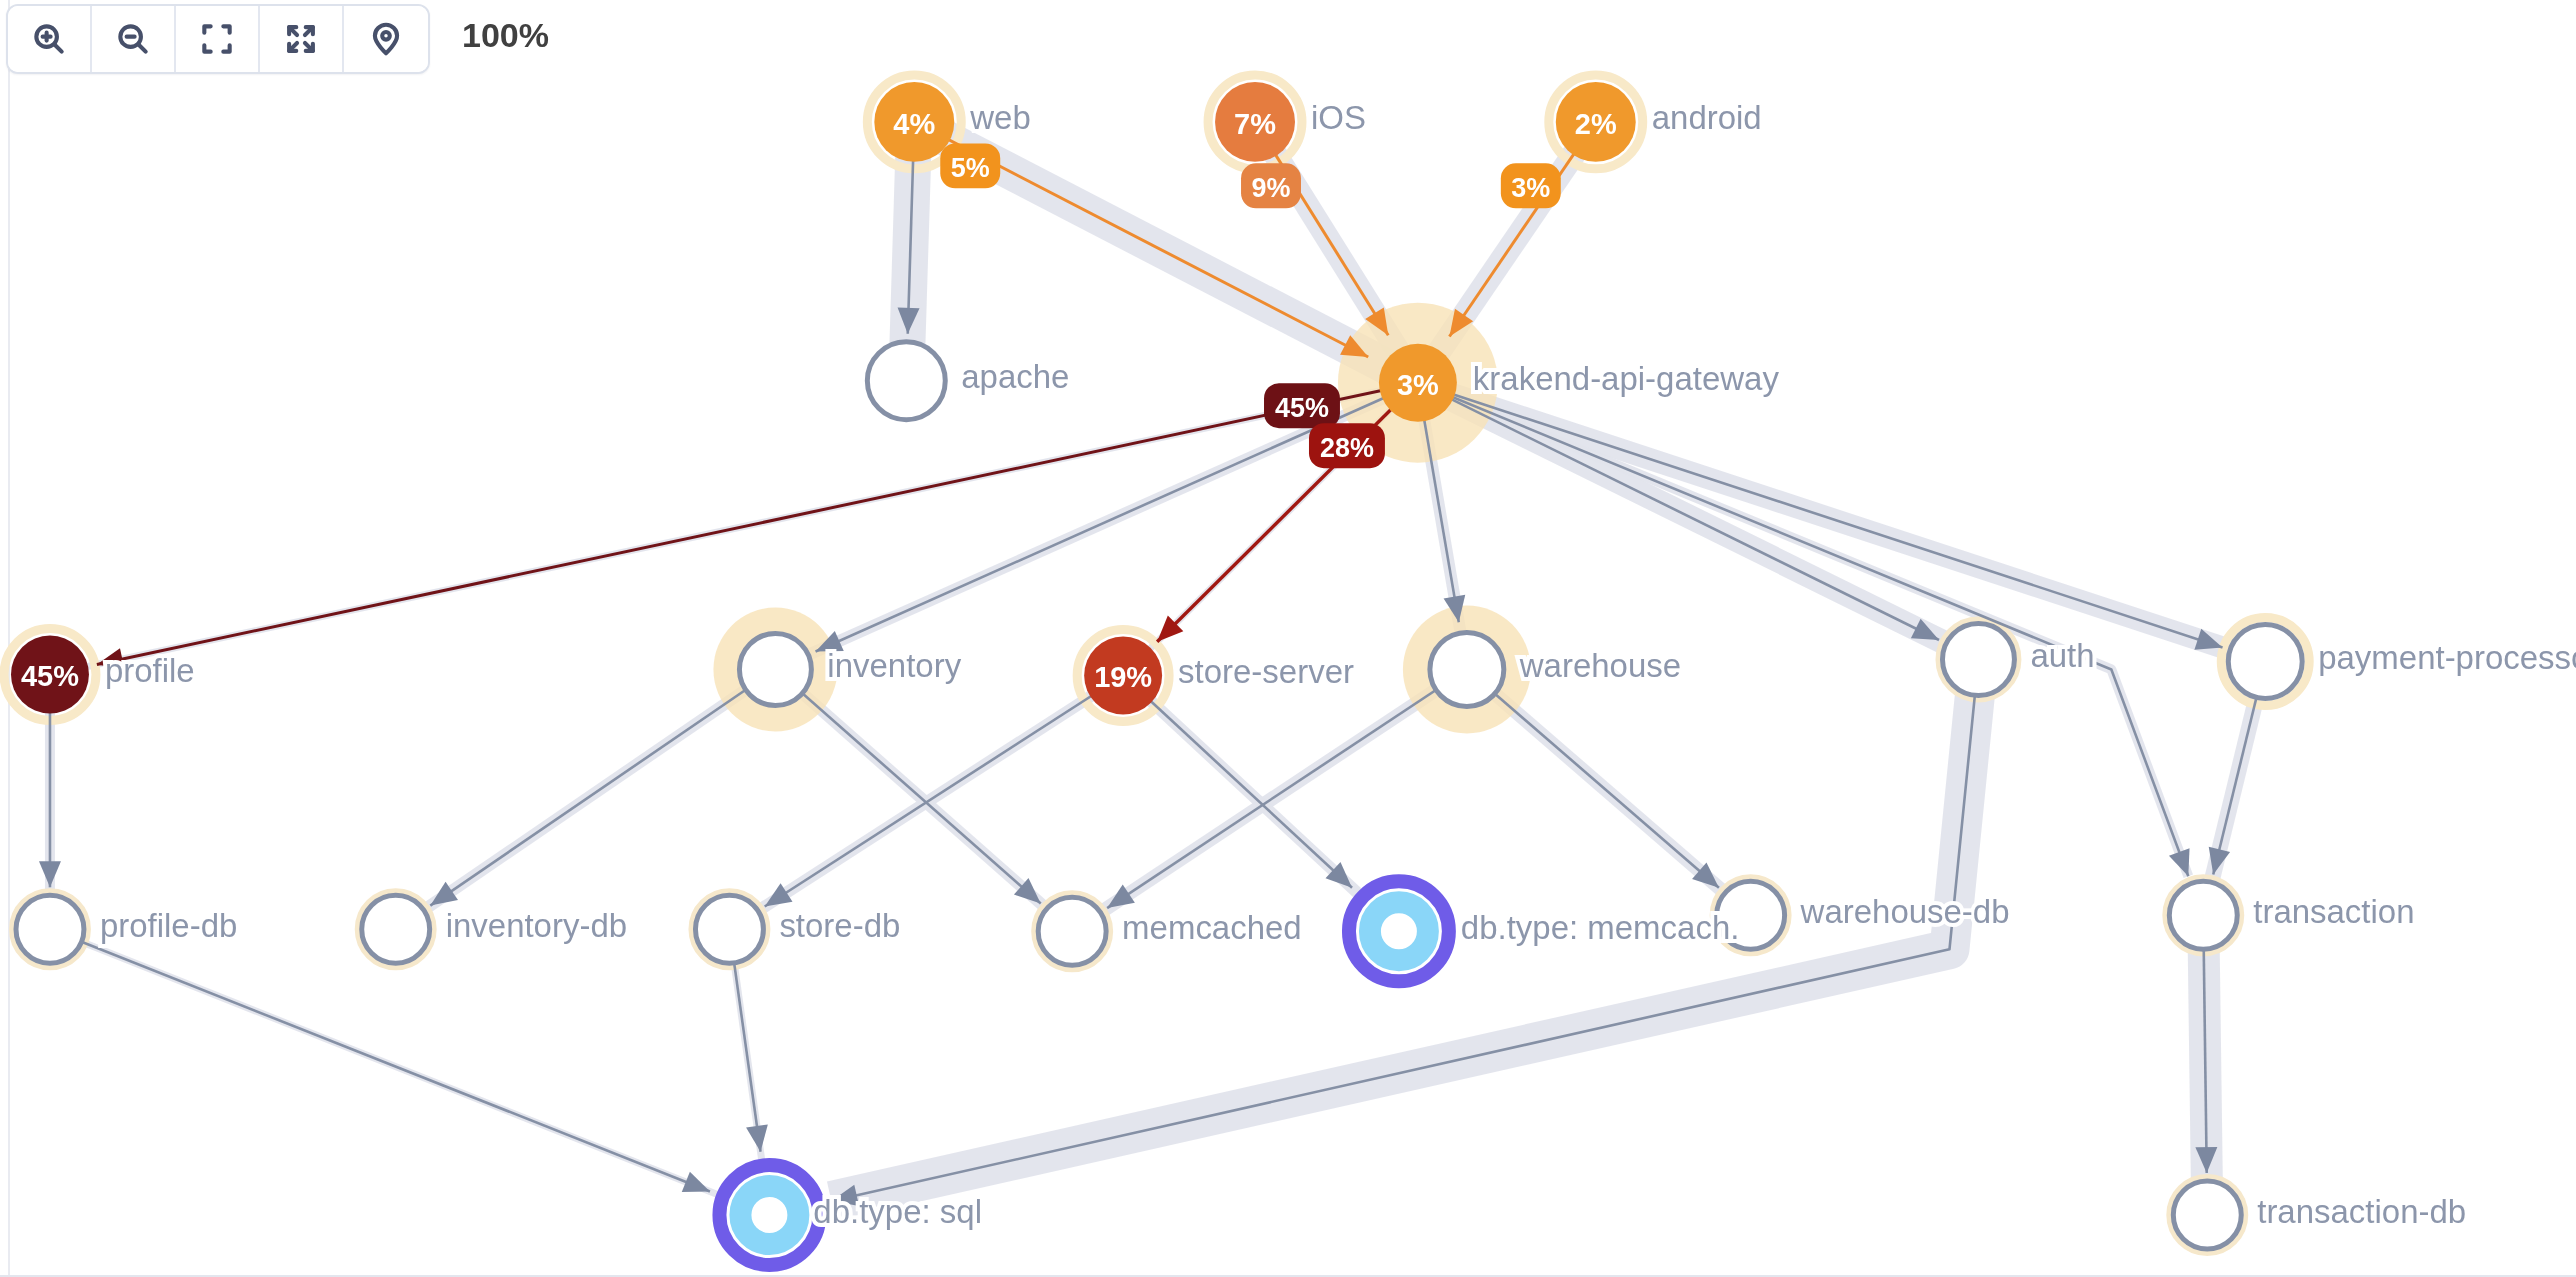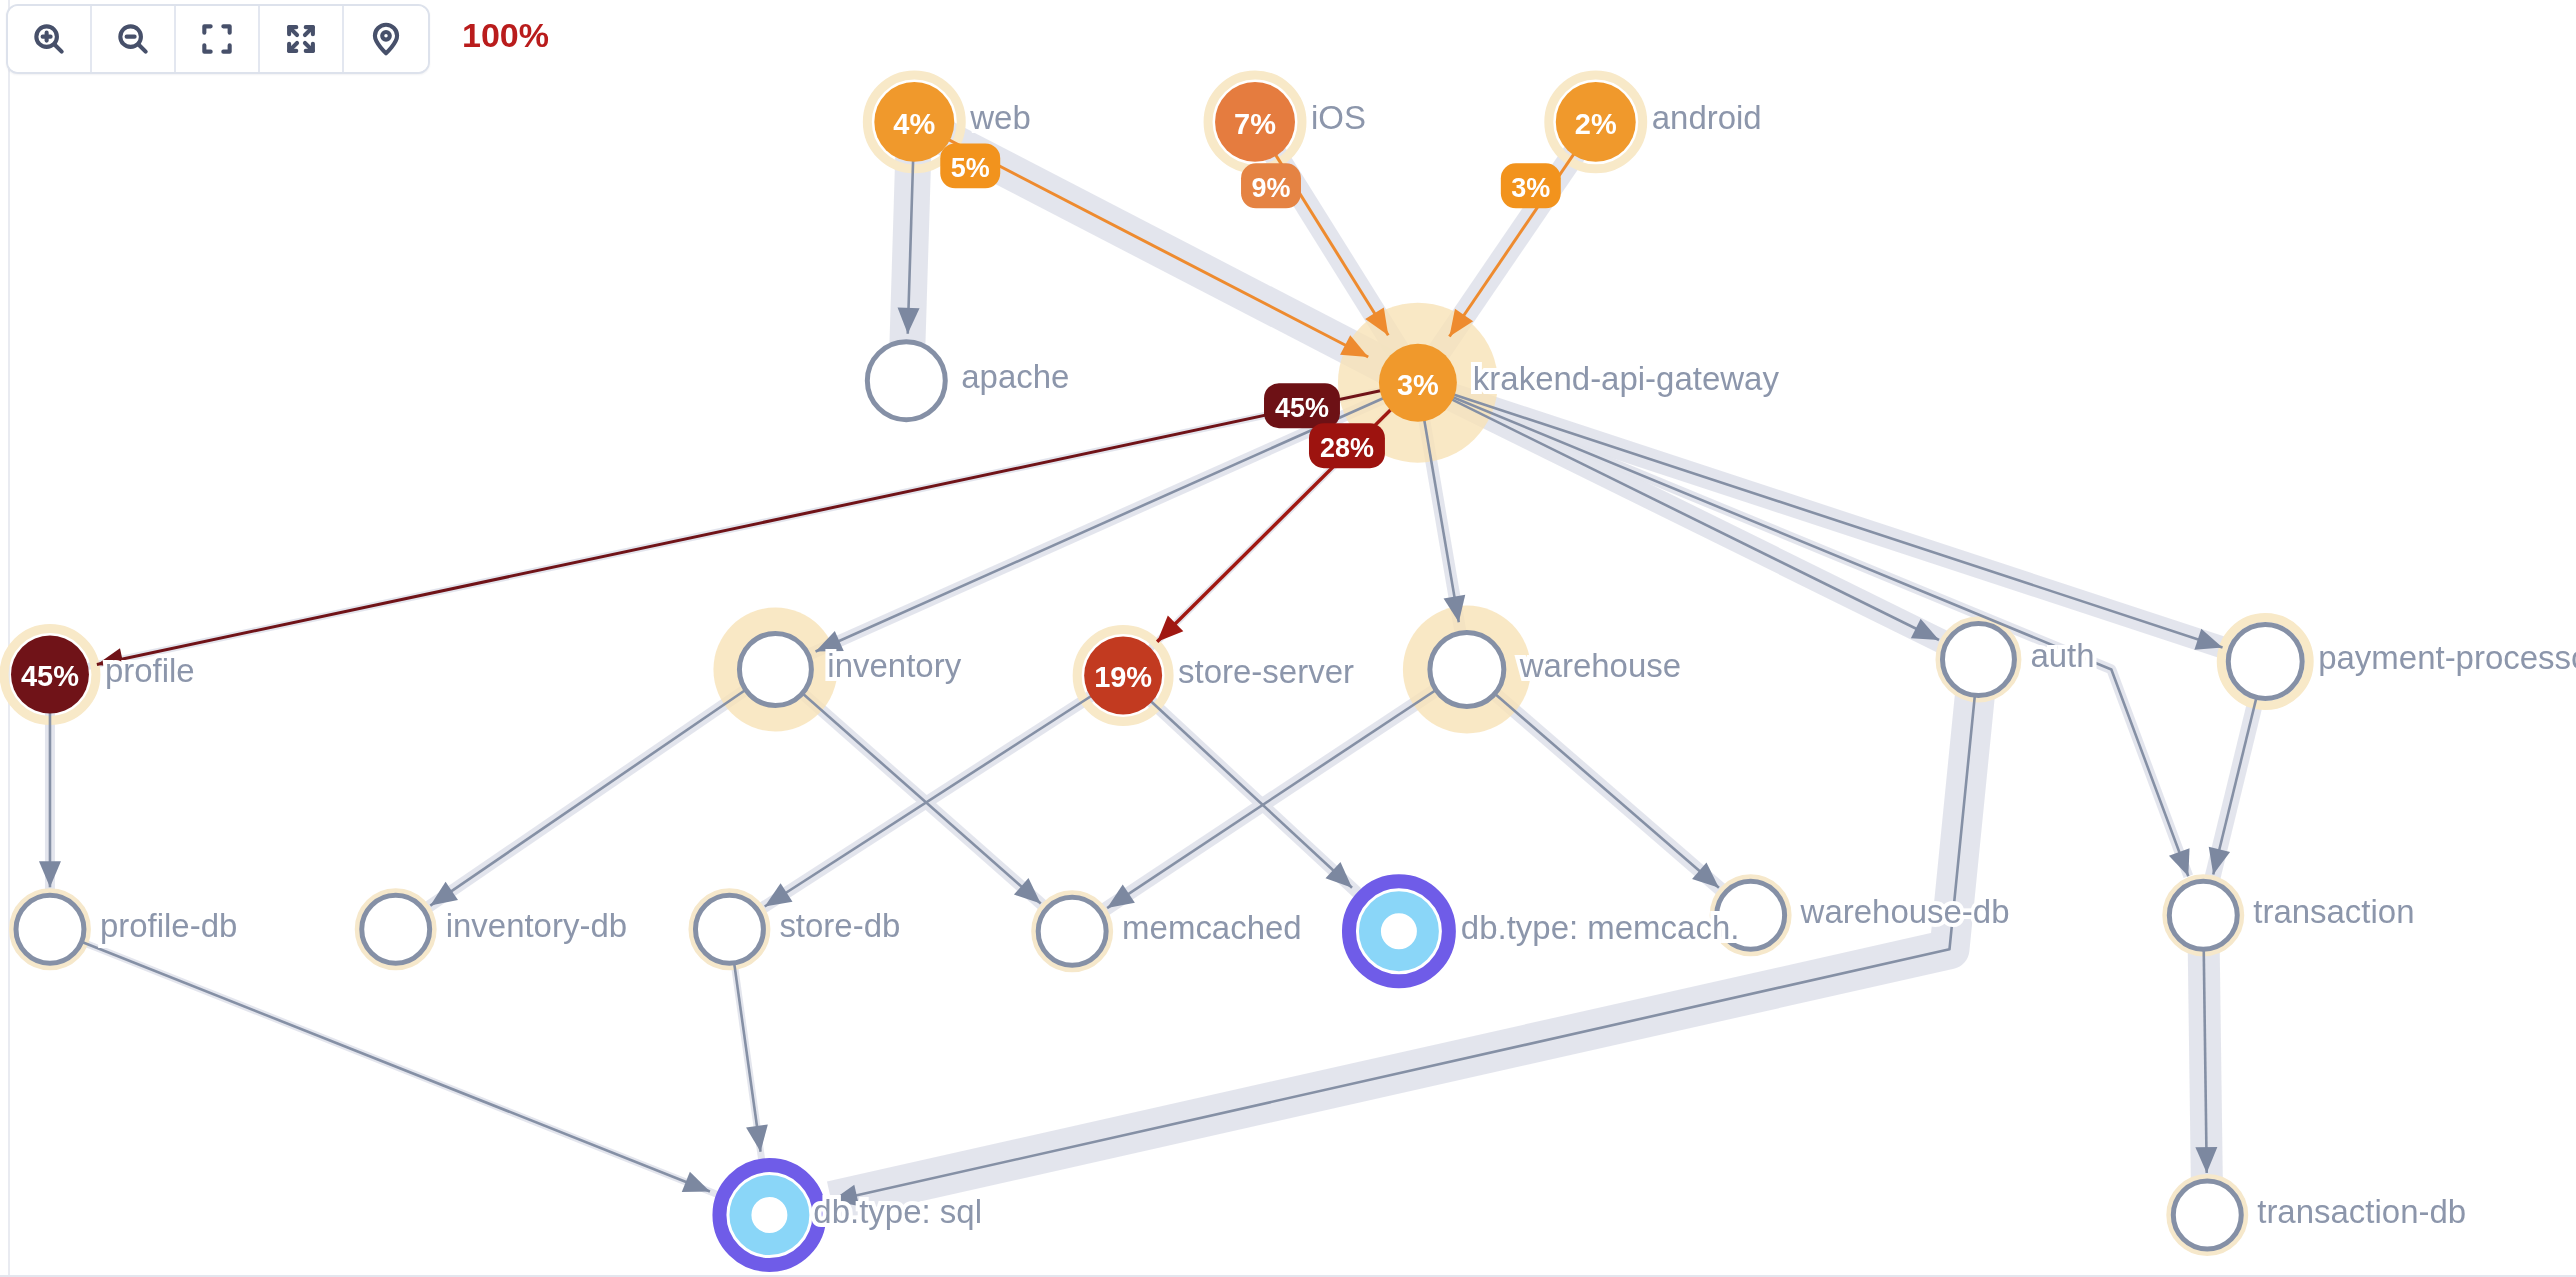--- a/index.html
+++ b/index.html
@@ -8,21 +8,21 @@
   #edge-left{position:absolute;left:8px;top:0;width:2px;height:100%;background:#e9ebf1;}
   #edge-bottom{position:absolute;left:0;bottom:0;width:100%;height:2px;background:#e3e6ee;}
   #graph-svg{position:absolute;left:0;top:0;}
   .toolbar{position:absolute;left:6px;top:4px;display:flex;background:#ffffff;
            border:2px solid #dde2ec;border-radius:12px;overflow:hidden;
            box-shadow:0 1px 2px rgba(30,40,70,.06);}
   .tb-btn{width:84px;height:66px;display:flex;align-items:center;justify-content:center;
           background:#ffffff;border:none;border-right:2px solid #e3e7f0;cursor:pointer;padding:0;}
   .tb-btn:last-child{border-right:none;}
   .tb-btn svg{stroke:#47506a;fill:none;stroke-width:2.6;stroke-linecap:round;stroke-linejoin:round;}
-  .zoom-label{position:absolute;left:462px;top:16px;font-size:34px;font-weight:bold;color:#b91c1c;}
+  .zoom-label{position:absolute;left:462px;top:16px;font-size:34px;font-weight:bold;color:#404040;}
 </style>
 </head>
 <body>
 
 <div id="app">
   <div id="edge-left"></div>
   <div id="edge-bottom"></div>
 
   <svg id="graph-svg" width="2576" height="1277" viewBox="0 0 2578 1278">
       <g>

